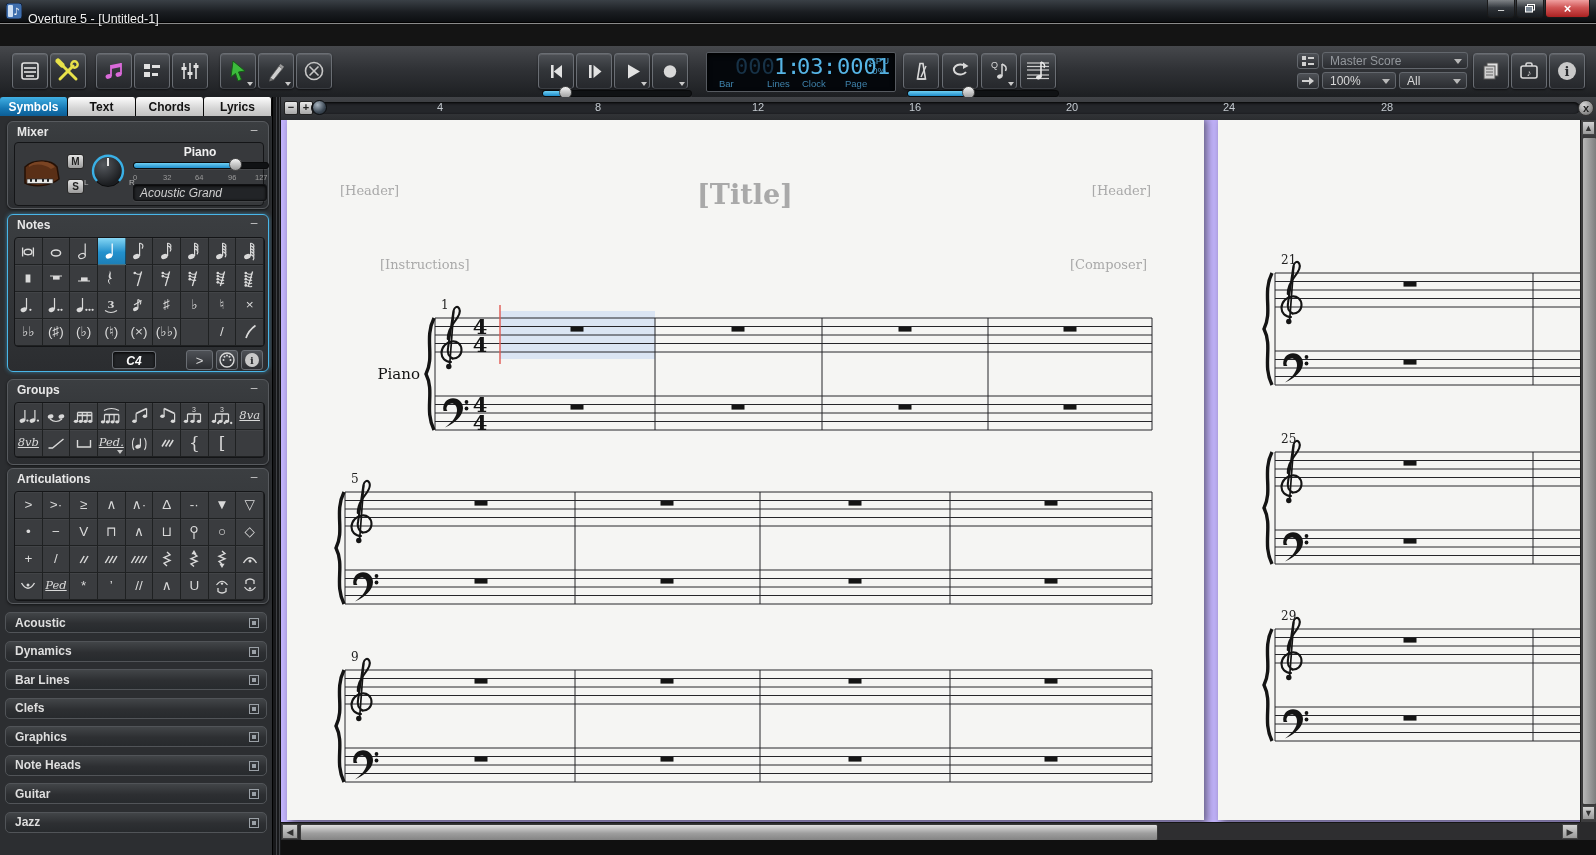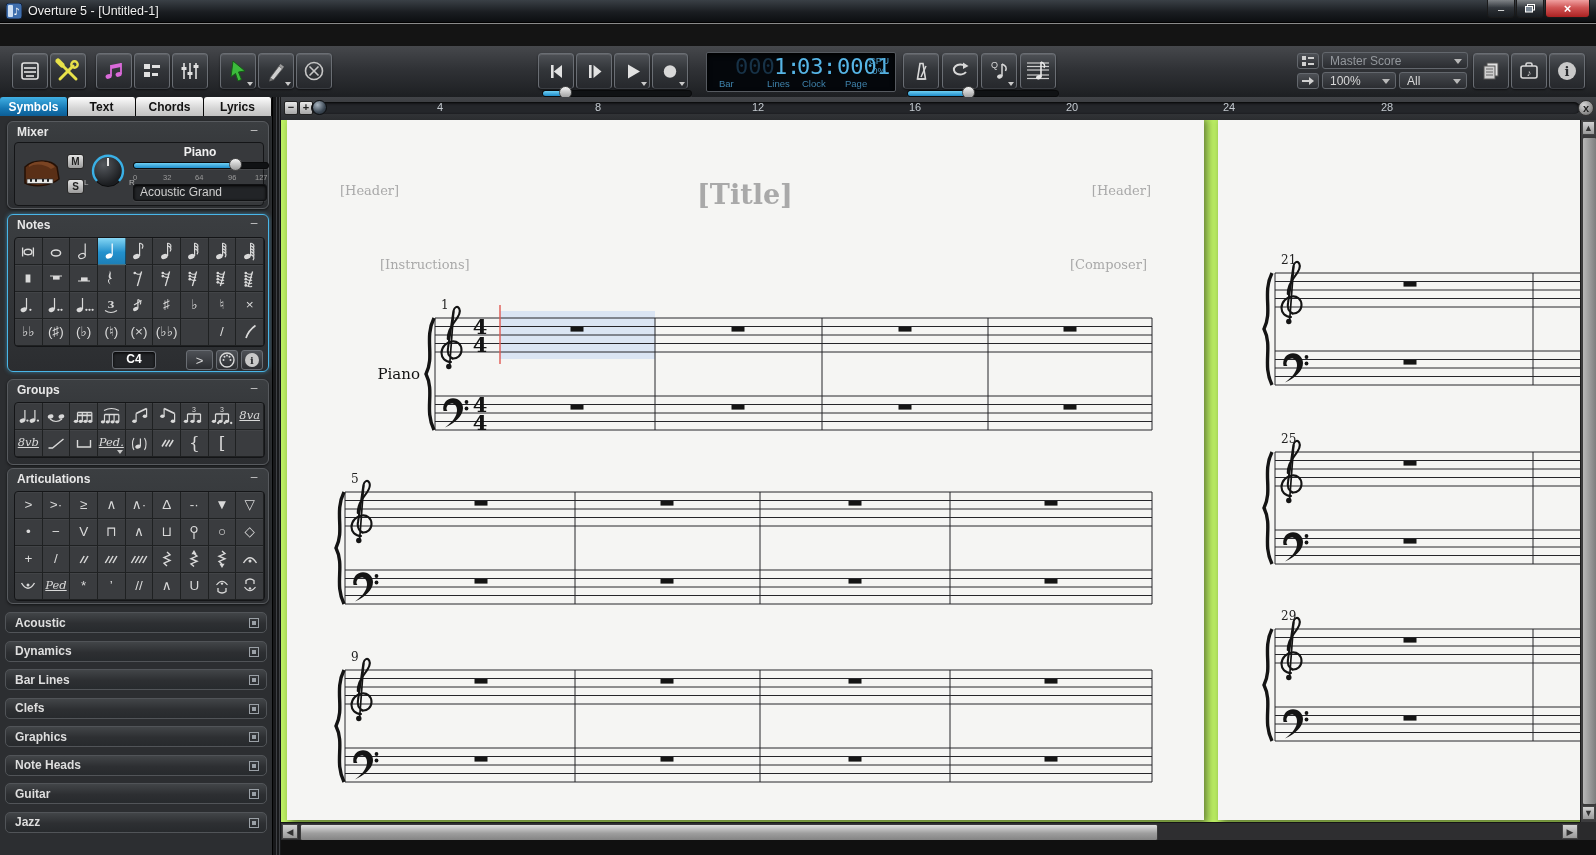--- a/index.html
+++ b/index.html
@@ -1,21 +1,21 @@
 <!DOCTYPE html>
 <html><head>
 <meta charset="utf-8">
 <style>
   html,body{margin:0;padding:0;background:#000;}
   #root{position:relative;width:1596px;height:855px;overflow:hidden;background:#141414;
         font-family:"Liberation Sans",sans-serif;-webkit-user-select:none;}
   .abs{position:absolute;}
   
   #titlebar{left:0;top:0;width:1596px;height:22px;background:linear-gradient(#3a4046,#1a1d21 55%,#0c0e11);border-bottom:1px solid #000;}
-  #apptitle{left:28px;top:4px;font-size:12.5px;color:#f0f0f0;text-shadow:0 1px 2px #000;}
+  #apptitle{left:28px;top:12px;font-size:12.5px;color:#f0f0f0;text-shadow:0 1px 2px #000;}
   .winbtn{top:0;height:18px;border-radius:0 0 4px 4px;border:1px solid #1a1a1a;border-top:none;
           display:flex;align-items:center;justify-content:center;color:#fff;font-size:11px;
           background:linear-gradient(rgba(255,255,255,.35),rgba(120,130,140,.15) 45%,rgba(40,45,52,.3));box-sizing:border-box;}
   #btn-close{background:linear-gradient(#f0a0a0,#d05454 45%,#a22);}
   
   #menubar{left:0;top:22px;width:1596px;height:24px;background:linear-gradient(#ffffff,#e8e8e8 50%,#cfcfcf);
            border-bottom:1px solid #8a8a8a;display:flex;align-items:center;padding-left:10px;box-sizing:border-box;}
   .mitem{padding:0 13px;font-size:13.5px;color:#111;line-height:23px;}
   
   #toolbar{left:0;top:46px;width:1596px;height:51px;background:linear-gradient(#46484c,#303236 45%,#1d1f22);border-bottom:1px solid #000;}
@@ -61,39 +61,39 @@
   .cg{font-size:13.5px;line-height:1;}
   .s-it{font-family:"DejaVu Serif",serif;font-style:italic;font-size:11.5px;text-decoration:underline;}
   .s-big{font-family:"DejaVu Serif",serif;font-size:17px;}
   .bar{position:absolute;left:5px;width:262px;height:21px;box-sizing:border-box;border-radius:5px;
        background:linear-gradient(#424548,#2d2f32 55%,#272a2d);border:1px solid #515458;
        display:flex;align-items:center;font-size:12px;font-weight:bold;color:#dedede;padding-left:9px;}
   .barbox{position:absolute;right:7px;top:5px;width:10px;height:10px;border:1px solid #9aa0a6;box-sizing:border-box;display:flex;align-items:center;justify-content:center;}
   .barbox i{width:4px;height:4px;background:#9aa0a6;}
   .fieldD{box-sizing:border-box;background:#222427;border:1px solid #101113;border-radius:3px;
           box-shadow:inset 0 1px 3px #000, 0 1px 0 rgba(255,255,255,.06);color:#cfcfcf;font-size:12px;
-          display:flex;align-items:flex-start;padding-left:6px;position:absolute;}
+          display:flex;align-items:flex-end;padding-left:6px;position:absolute;font-style:italic;}
   .msbtn{position:absolute;width:17px;height:15px;box-sizing:border-box;border-radius:3px;border:1px solid #2a2a2a;
          background:linear-gradient(#e2e2e2,#9c9c9c);color:#222;font-size:10px;font-weight:bold;
          display:flex;align-items:center;justify-content:center;}
   .nbtn{position:absolute;box-sizing:border-box;height:20px;border-radius:3px;background:linear-gradient(#4e5156,#2b2d31);
         border:1px solid #6a6e74;display:flex;align-items:center;justify-content:center;color:#d9d9d9;}
   
   #scorearea{left:281px;top:97px;width:1315px;height:758px;background:#2a2c2e;}
   #ruler{position:absolute;left:0;top:0;width:1315px;height:23px;background:linear-gradient(#424448,#2b2d30);border-bottom:1px solid #111;}
   #rulergroove{position:absolute;left:30px;top:5px;width:1269px;height:12px;background:#24262a;border-radius:6px;box-shadow:inset 0 1px 3px #000;}
   .rnum{position:absolute;top:-1px;font-size:11px;color:#c3c9cf;}
   .rulbtn{position:absolute;top:4px;width:14px;height:14px;box-sizing:border-box;border-radius:2px;border:1px solid #222;
           background:linear-gradient(#e8e8e8,#a8a8a8);color:#222;font-size:11px;line-height:11px;text-align:center;font-weight:bold;}
   #playhead{position:absolute;left:31px;top:3px;width:15px;height:15px;border-radius:50%;
             background:radial-gradient(circle at 35% 30%,#aab6c2,#3c4854 60%,#1b2129);border:1px solid #0c0e10;box-sizing:border-box;}
   #rulerx{position:absolute;left:1297px;top:3px;width:16px;height:16px;border-radius:50%;
           background:radial-gradient(circle at 35% 30%,#d8d8d8,#8a8a8a 65%,#5c5c5c);border:1px solid #333;box-sizing:border-box;
           color:#222;font-size:11px;font-weight:bold;text-align:center;line-height:14px;}
-  #canvas{position:absolute;left:0;top:23px;width:1299px;height:702px;background:#bef264;overflow:hidden;}
+  #canvas{position:absolute;left:0;top:23px;width:1299px;height:702px;background:#c4b5fd;overflow:hidden;}
   .page{position:absolute;background:#f5f5f3;box-shadow:3px 4px 8px rgba(0,0,0,.5);}
   .st{stroke:#26262a;stroke-width:1;}
   .ts{font-family:"DejaVu Serif",serif;font-weight:bold;font-size:21px;fill:#141414;text-anchor:middle;}
   .mnum{font-family:"DejaVu Serif",serif;font-size:12px;fill:#222;}
   .plabel{font-family:"DejaVu Serif",serif;font-size:15px;fill:#111;}
   .phold{font-family:"DejaVu Serif",serif;fill:#a9a9a9;}
   
   .sbtn{position:absolute;box-sizing:border-box;background:linear-gradient(#d2d2d2,#9a9a9a);border:1px solid #444;
         display:flex;align-items:center;justify-content:center;font-size:9px;color:#333;}
   #hscroll{position:absolute;left:0;top:725px;width:1299px;height:18px;background:#2e2e30;border-top:1px solid #151515;}

